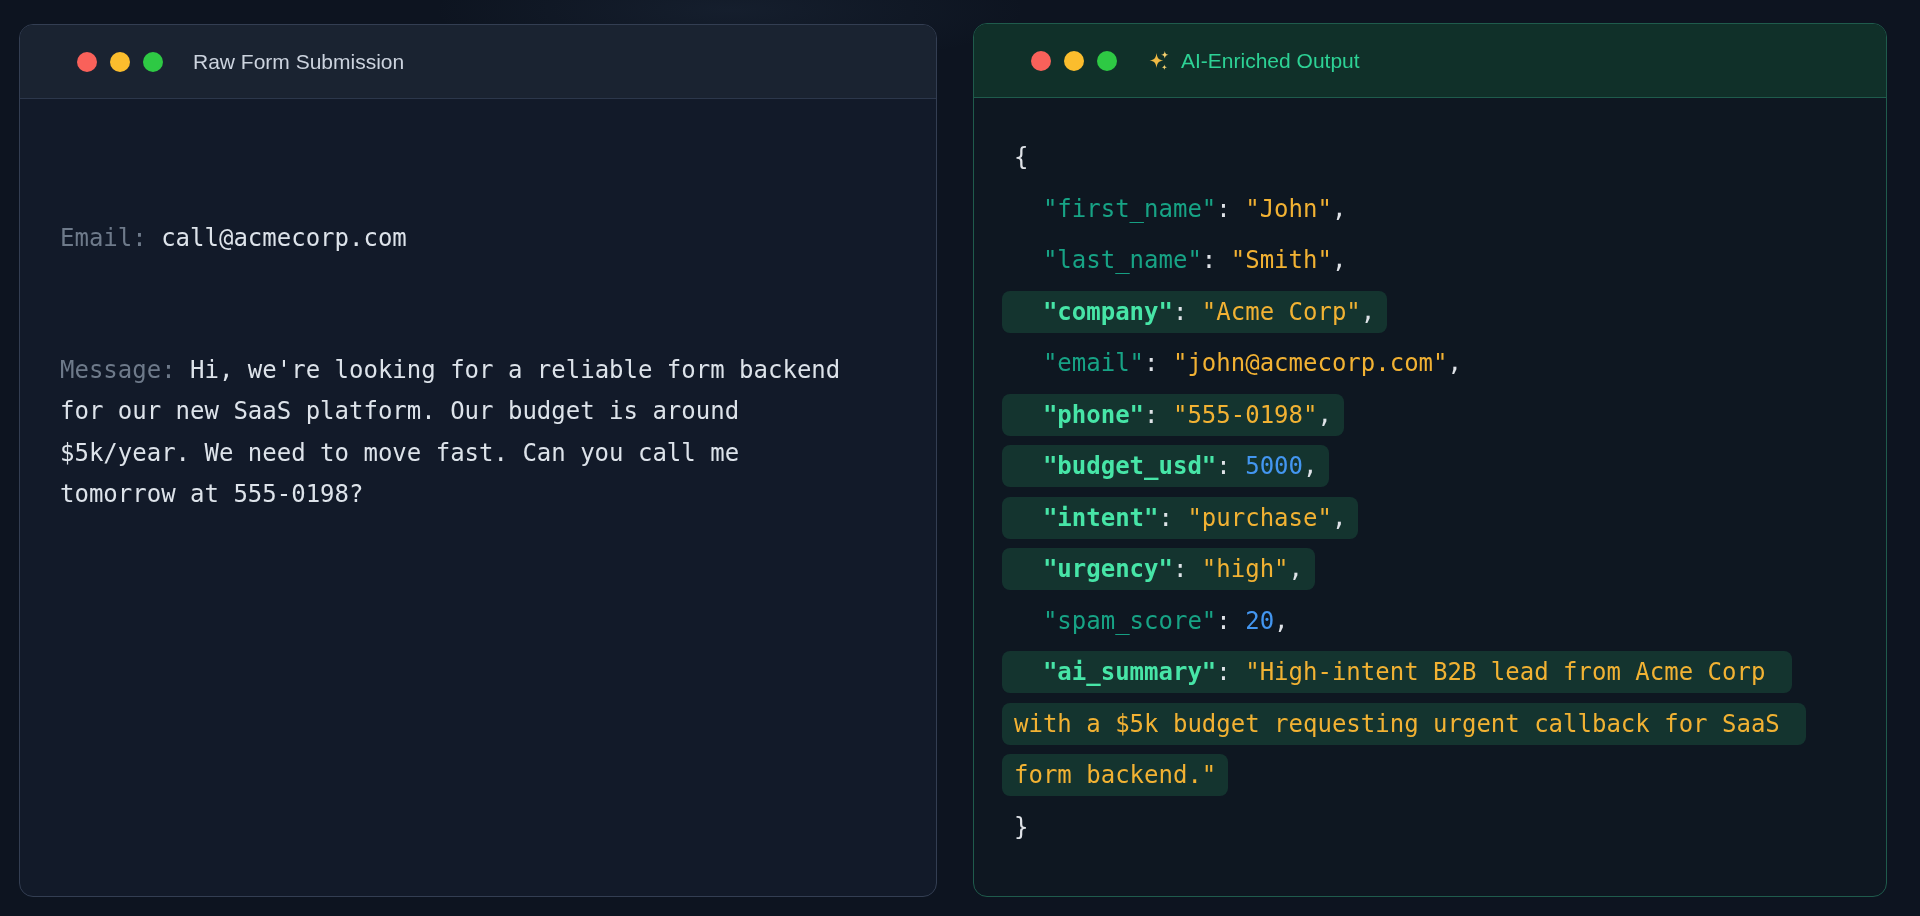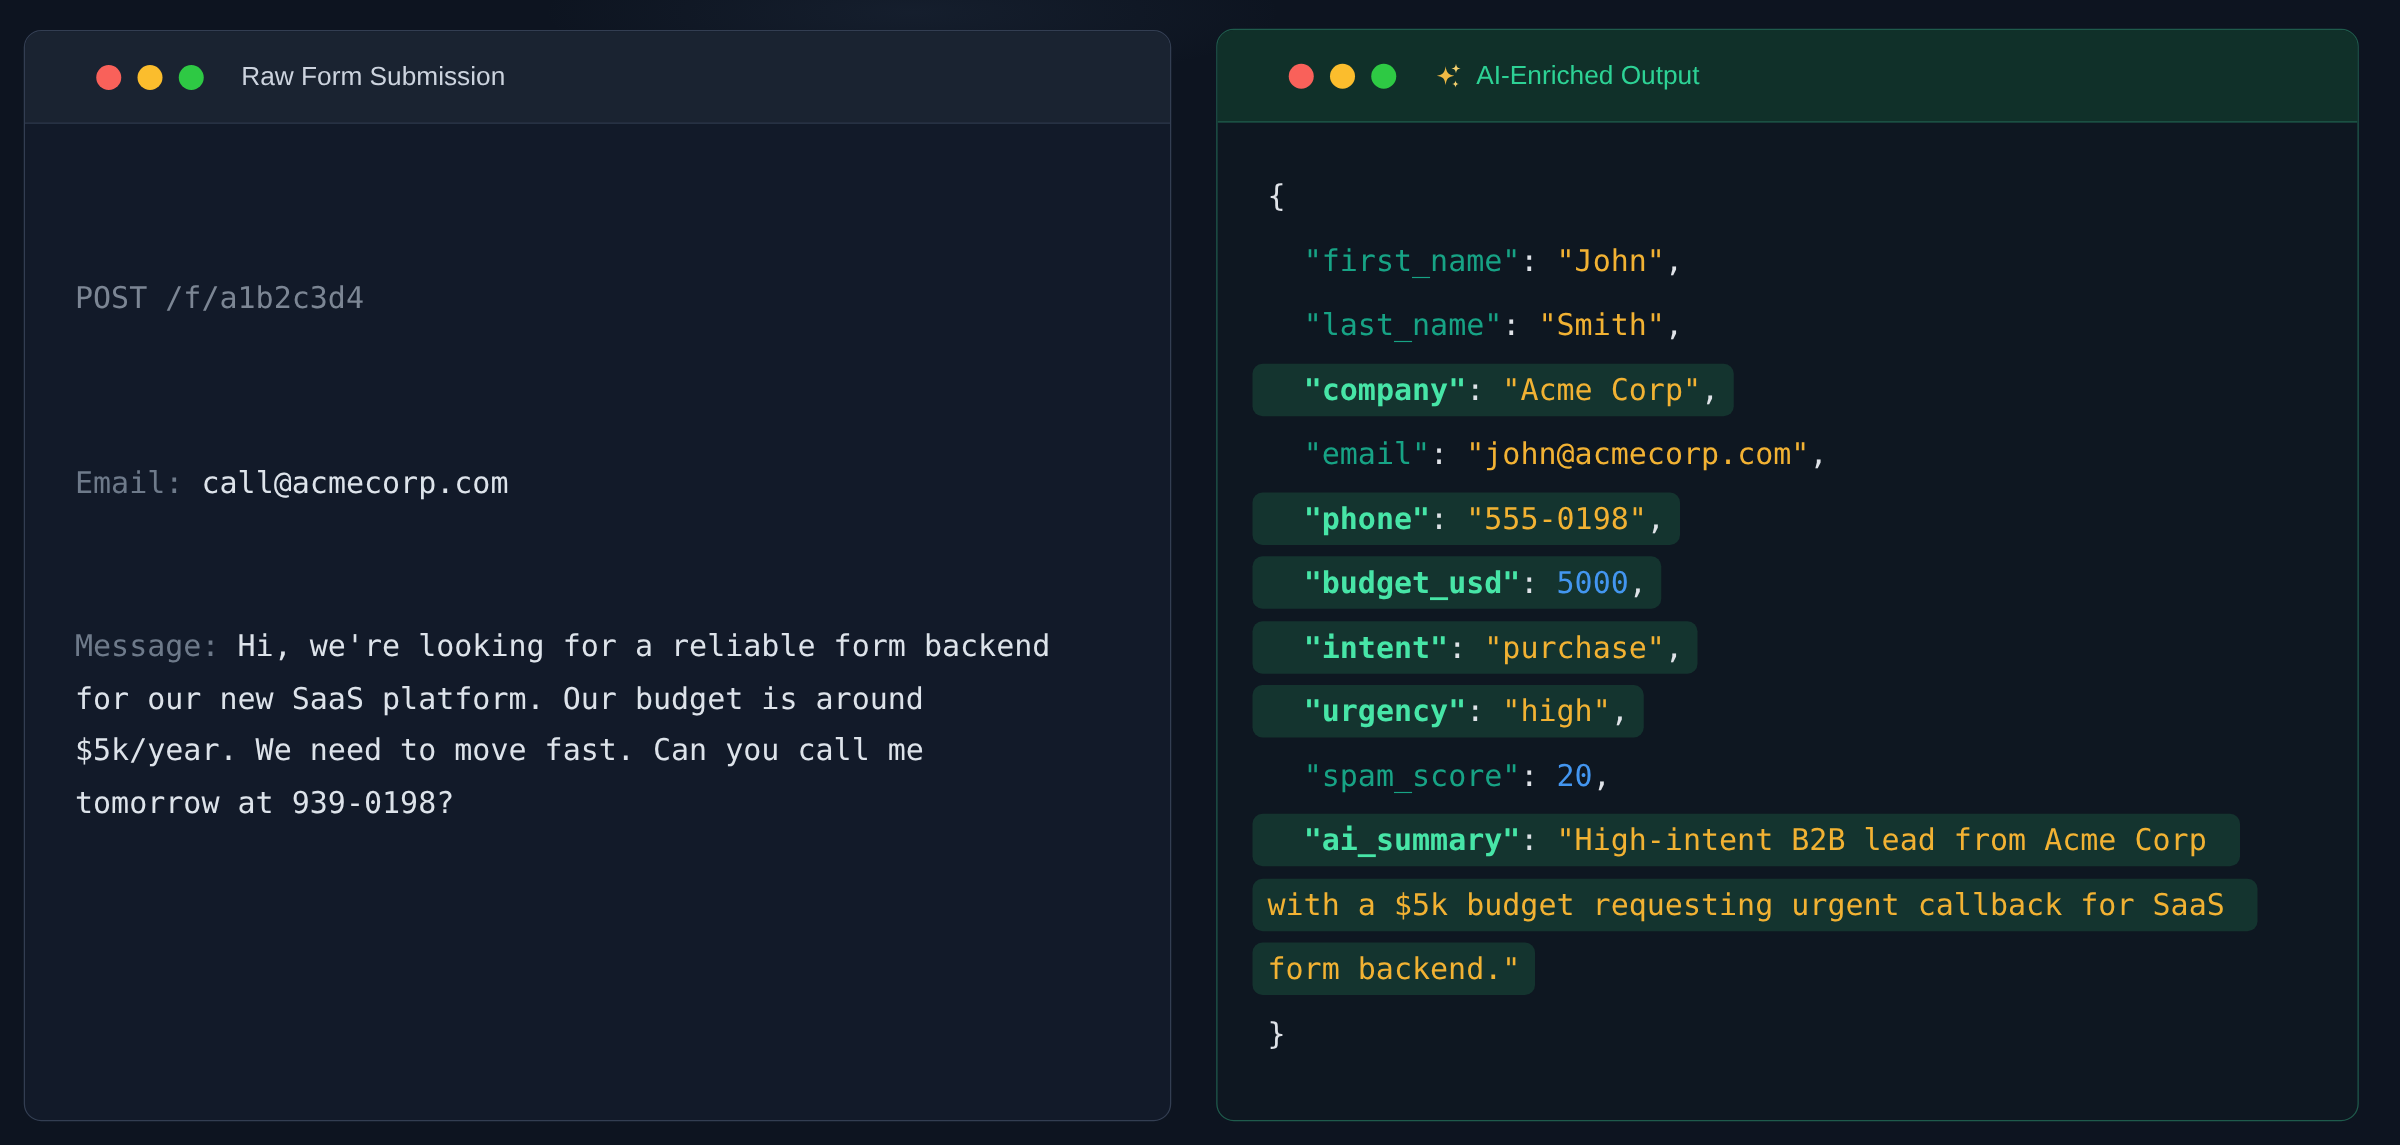--- a/index.html
+++ b/index.html
@@ -128,23 +128,22 @@
 <div class="window" id="win-left">
   <div class="titlebar">
     <div class="dots">
       <span class="dot red"></span>
       <span class="dot yellow"></span>
       <span class="dot green"></span>
     </div>
     <div class="title">Raw Form Submission</div>
   </div>
   <div class="raw-content">
-    <p class="request-line">POST /f/a1b2c3d4</p>
     <p class="field-line"><span class="lbl">Email: </span><span>call@acmecorp.com</span></p>
-    <p class="message-line"><span class="lbl">Message: </span><span>Hi, we're looking for a reliable form backend for our new SaaS platform. Our budget is around $5k/year. We need to move fast. Can you call me tomorrow at 939-0198?</span></p>
+    <p class="message-line"><span class="lbl">Message: </span><span>Hi, we're looking for a reliable form backend for our new SaaS platform. Our budget is around $5k/year. We need to move fast. Can you call me tomorrow at 555-0198?</span></p>
   </div>
 </div>
 
 <div class="window" id="win-right">
   <div class="titlebar">
     <div class="dots">
       <span class="dot red"></span>
       <span class="dot yellow"></span>
       <span class="dot green"></span>
     </div>

